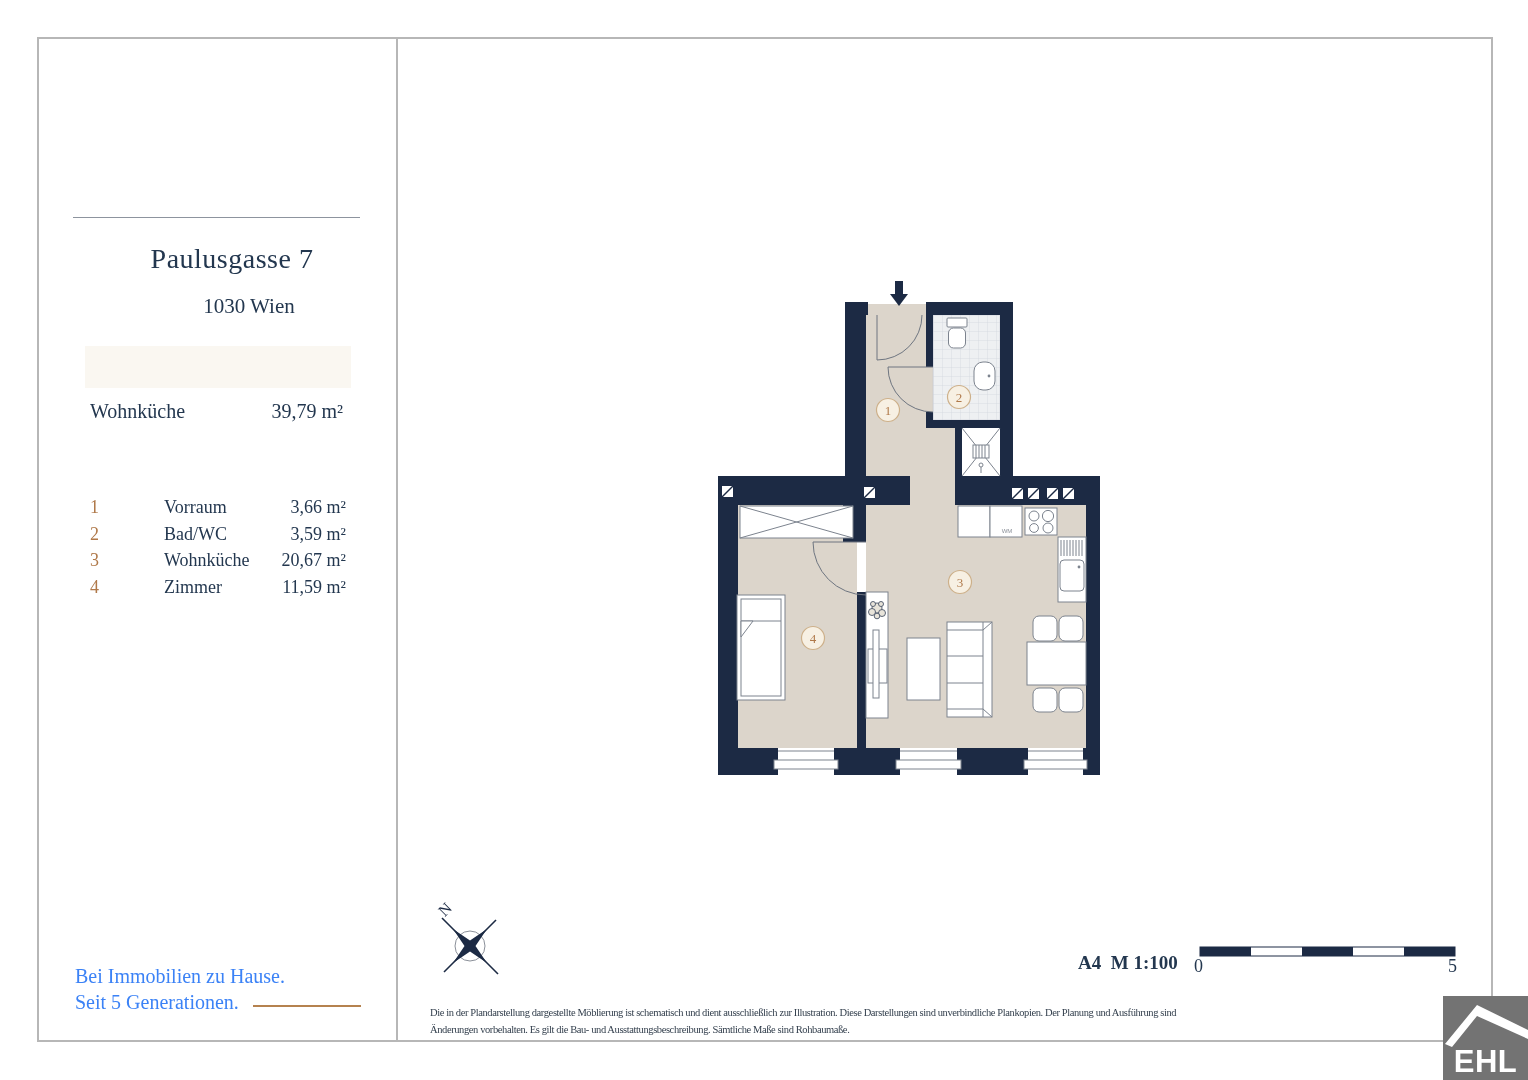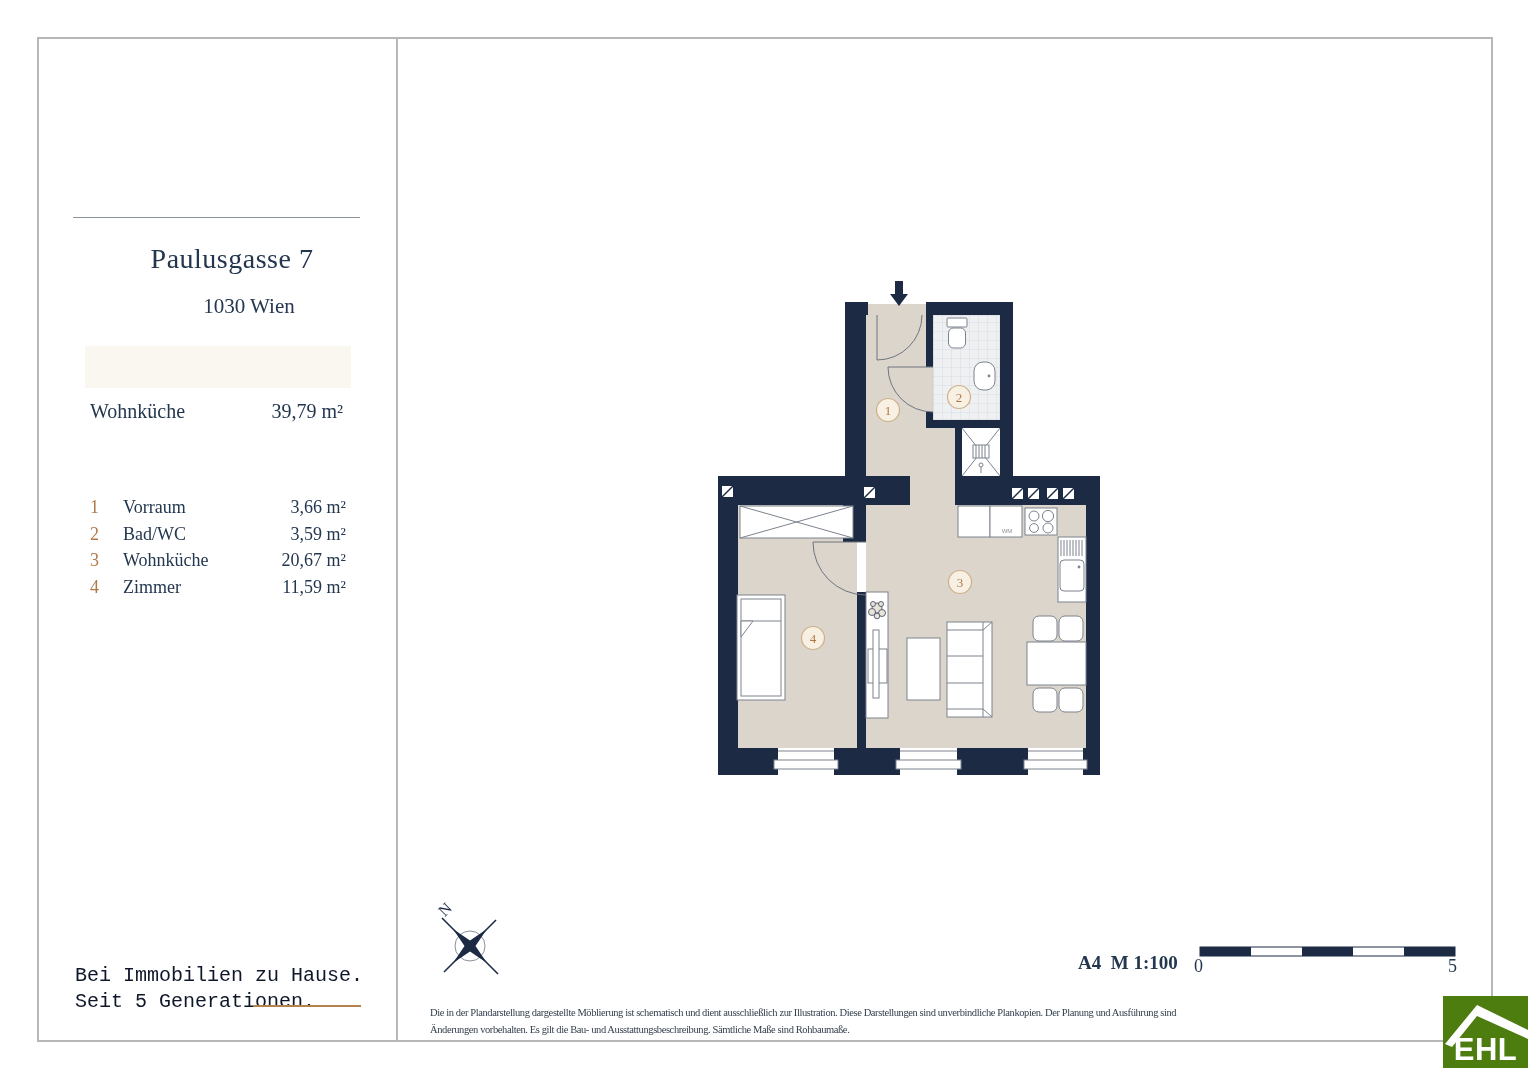--- a/index.html
+++ b/index.html
@@ -18,35 +18,35 @@
   .city { position:absolute; left:37px; top:294px; width:424px; text-align:center;
           font-size:21px; color:#23374f; }
   .unit-band { position:absolute; left:85px; top:346px; width:266px; height:42px; background:#faf7f1; }
   .unit { position:absolute; left:37px; top:353px; width:360px; text-align:center;
           font-size:22px; letter-spacing:.5px; color:#b0794a; }
   .area-row { position:absolute; left:90px; top:400px; width:253px; display:flex;
               justify-content:space-between; font-size:20px; color:#23374f; }
   .room-list { position:absolute; left:90px; top:497px; width:256px; font-size:18px; color:#23374f; }
   .room-row { display:flex; height:26.5px; align-items:baseline; }
   .room-no { width:33px; color:#b0794a; }
-  .room-name { flex:1; }
+  .room-name { flex:1;margin-left:41px; }
   .room-area { text-align:right; }
-  .tagline { position:absolute; left:75px; top:963px; font-size:20px; line-height:26px; color:#0f172a;font-family:Liberation Mono, monospace; }
+  .tagline { position:absolute; left:75px; top:963px; font-size:20px; line-height:26px; color:#3b82f6; }
   .tan-line { position:absolute; left:253px; top:1005px; width:108px; height:2px; background:#b5824f; }
 
   
   .plan-svg { position:absolute; left:690px; top:268px; }
   .compass-svg { position:absolute; left:428px; top:896px; }
   .scale-svg { position:absolute; left:1192px; top:942px; }
   .format-scale { position:absolute; left:1078px; top:952px; font-size:19px; color:#23374f;font-weight:bold; }
   .disclaimer { position:absolute; left:430px; top:1004px; width:790px;
                 font-size:10.5px; letter-spacing:-0.4px; line-height:17px; color:#34404e; white-space:nowrap; }
 
   
-  .logo { position:absolute; left:1443px; top:996px; width:85px; height:72px; background:#4d7c0f; }
+  .logo { position:absolute; left:1443px; top:996px; width:85px; height:84px; background:#737373; }
   .logo svg { position:absolute; left:0; top:0; }
   .logo-text { position:absolute; bottom:0px; width:100%; text-align:center;
                font-family:"Liberation Sans", sans-serif; font-weight:700; font-size:31px;
                color:#ffffff; letter-spacing:.5px; }
 </style>
 </head>
 <body>
 
 <div id="stage">
 

